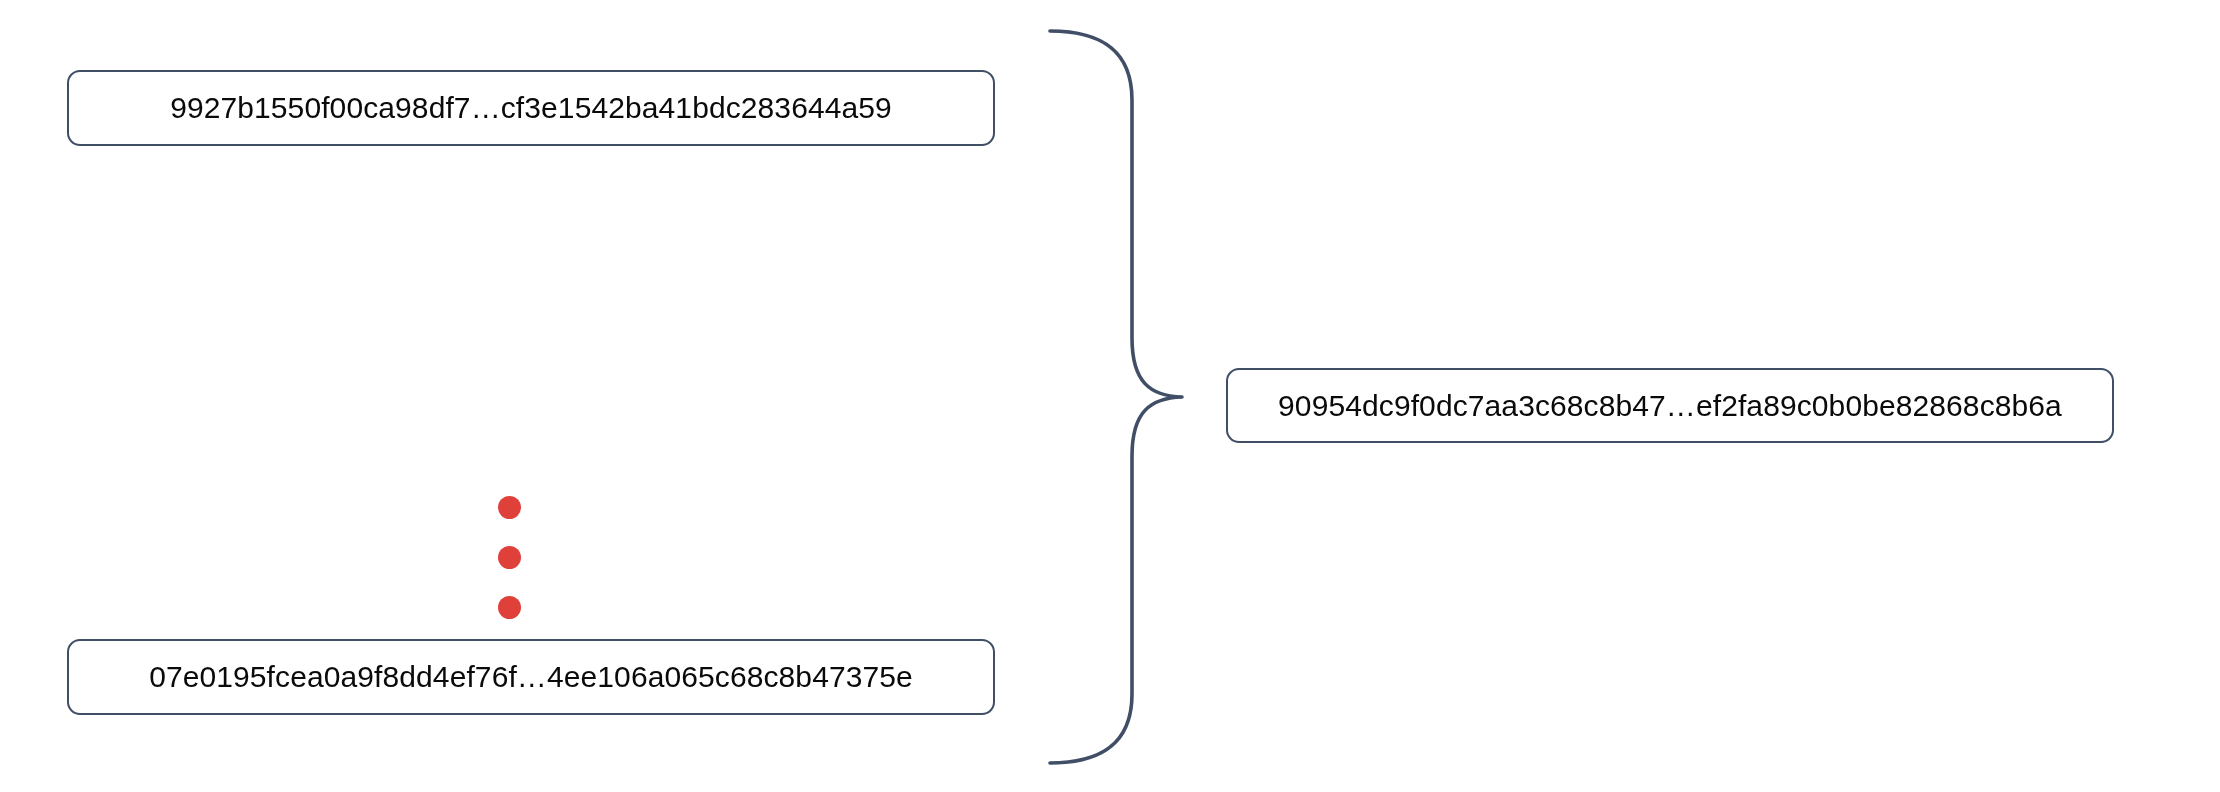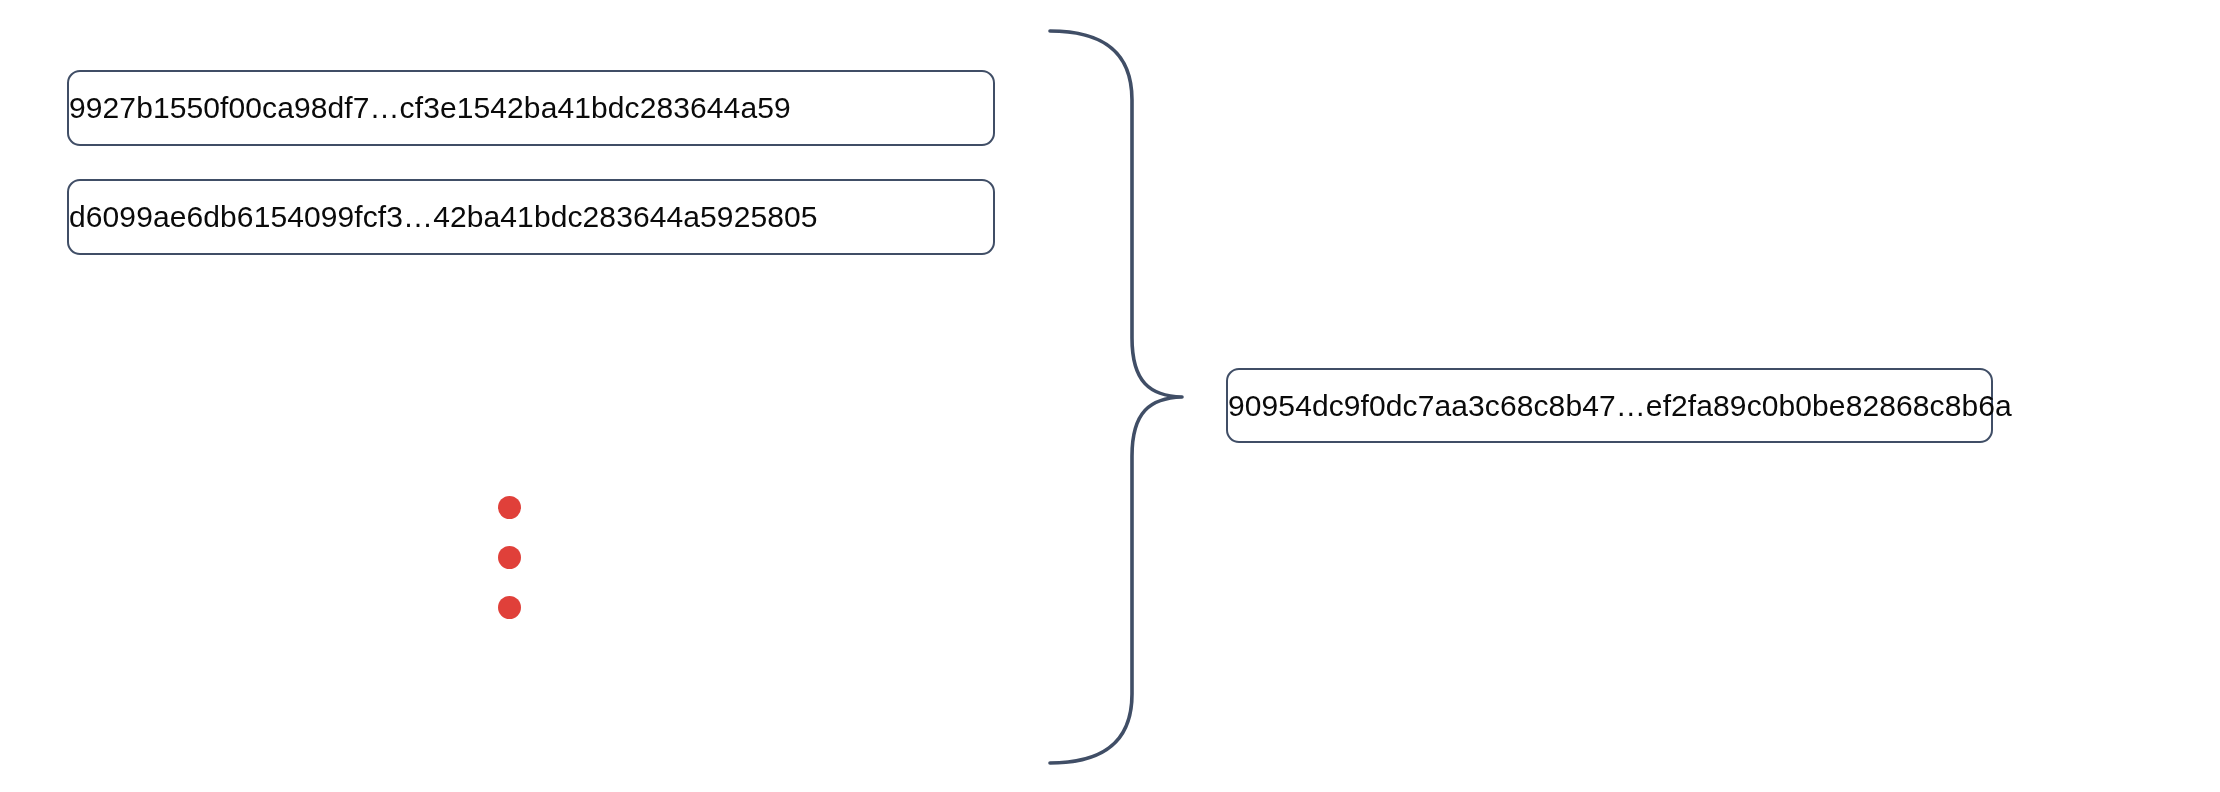--- a/index.html
+++ b/index.html
@@ -21,37 +21,38 @@
 
   
   .hash-box {
     position: absolute;
     box-sizing: border-box;
     background: #ffffff;
     border: 2.6px solid #404e66;
     border-radius: 13px;
     display: flex;
     align-items: center;
+    justify-content: center;
     color: #0a0a0a;
     font-size: 30px;
     letter-spacing: 0.1px;
     white-space: nowrap;
     font-family: "Liberation Sans", sans-serif;
   }
 
   .left-box {
     left: 67px;
     width: 928px;
     height: 76px;
   }
 
   .right-box {
     left: 1226px;
     top: 368px;
-    width: 767px;
+    width: 888px;
     height: 75px;
   }
 
   
   #ellipsis {
     position: absolute;
     left: 498px;
     top: 496px;
     width: 30px;
     height: 132px;
@@ -80,32 +81,32 @@
 </style>
 </head>
 <body>
 
 <div id="canvas">
 
   <div class="hash-box left-box" style="top:70px">
     <span>9927b1550f00ca98df7…cf3e1542ba41bdc283644a59</span>
   </div>
 
-  <div class="hash-box left-box" style="top:179px">
-    <span>d6099ae6db6154099fcf3…42ba41bdc283644a5925805</span>
-  </div>
 
 
 
   <div id="ellipsis">
     <span class="dot d0"></span>
     <span class="dot d1"></span>
     <span class="dot d2"></span>
   </div>
 
+  <div class="hash-box left-box" style="top:639px">
+    <span>07e0195fcea0a9f8dd4ef76f…4ee106a065c68c8b47375e</span>
+  </div>
 
   <div id="brace">
     <svg viewBox="0 0 140 742" xmlns="http://www.w3.org/2000/svg" preserveAspectRatio="none" aria-hidden="true">
       <path d="M 4 5
                C 52 5, 86 22, 86 74
                L 86 312
                C 86 356, 104 370, 136 371
                C 104 372, 86 386, 86 430
                L 86 668
                C 86 720, 52 737, 4 737" fill="none" stroke="#404e66" stroke-width="3.6" stroke-linecap="round" stroke-linejoin="round"></path>

